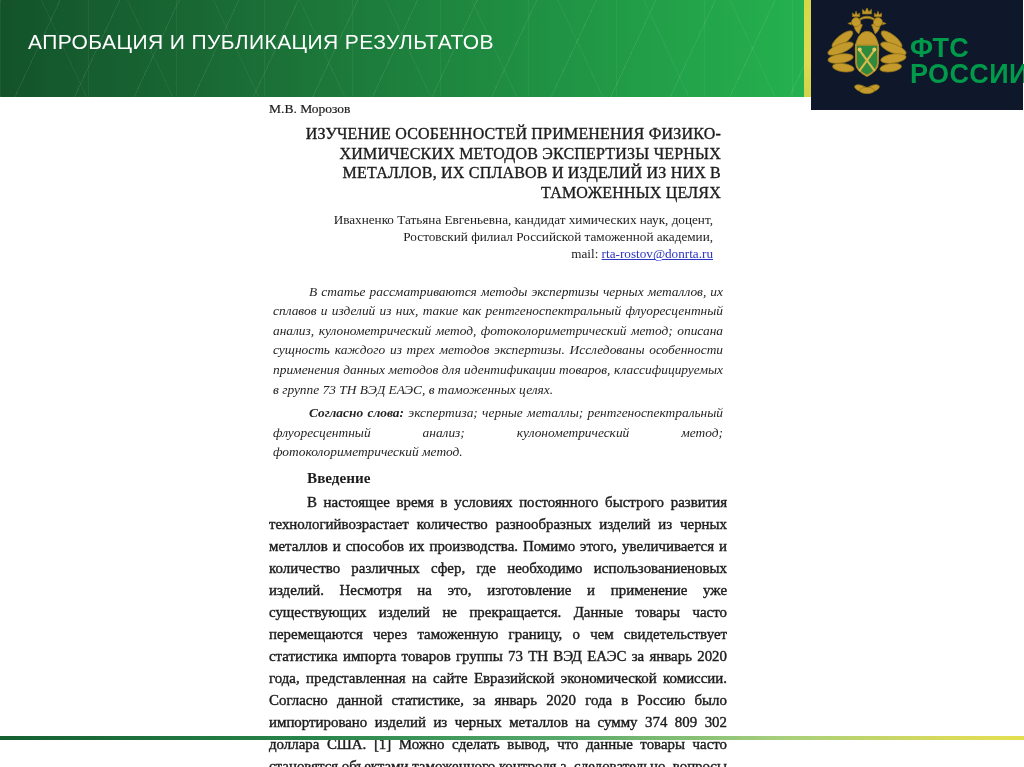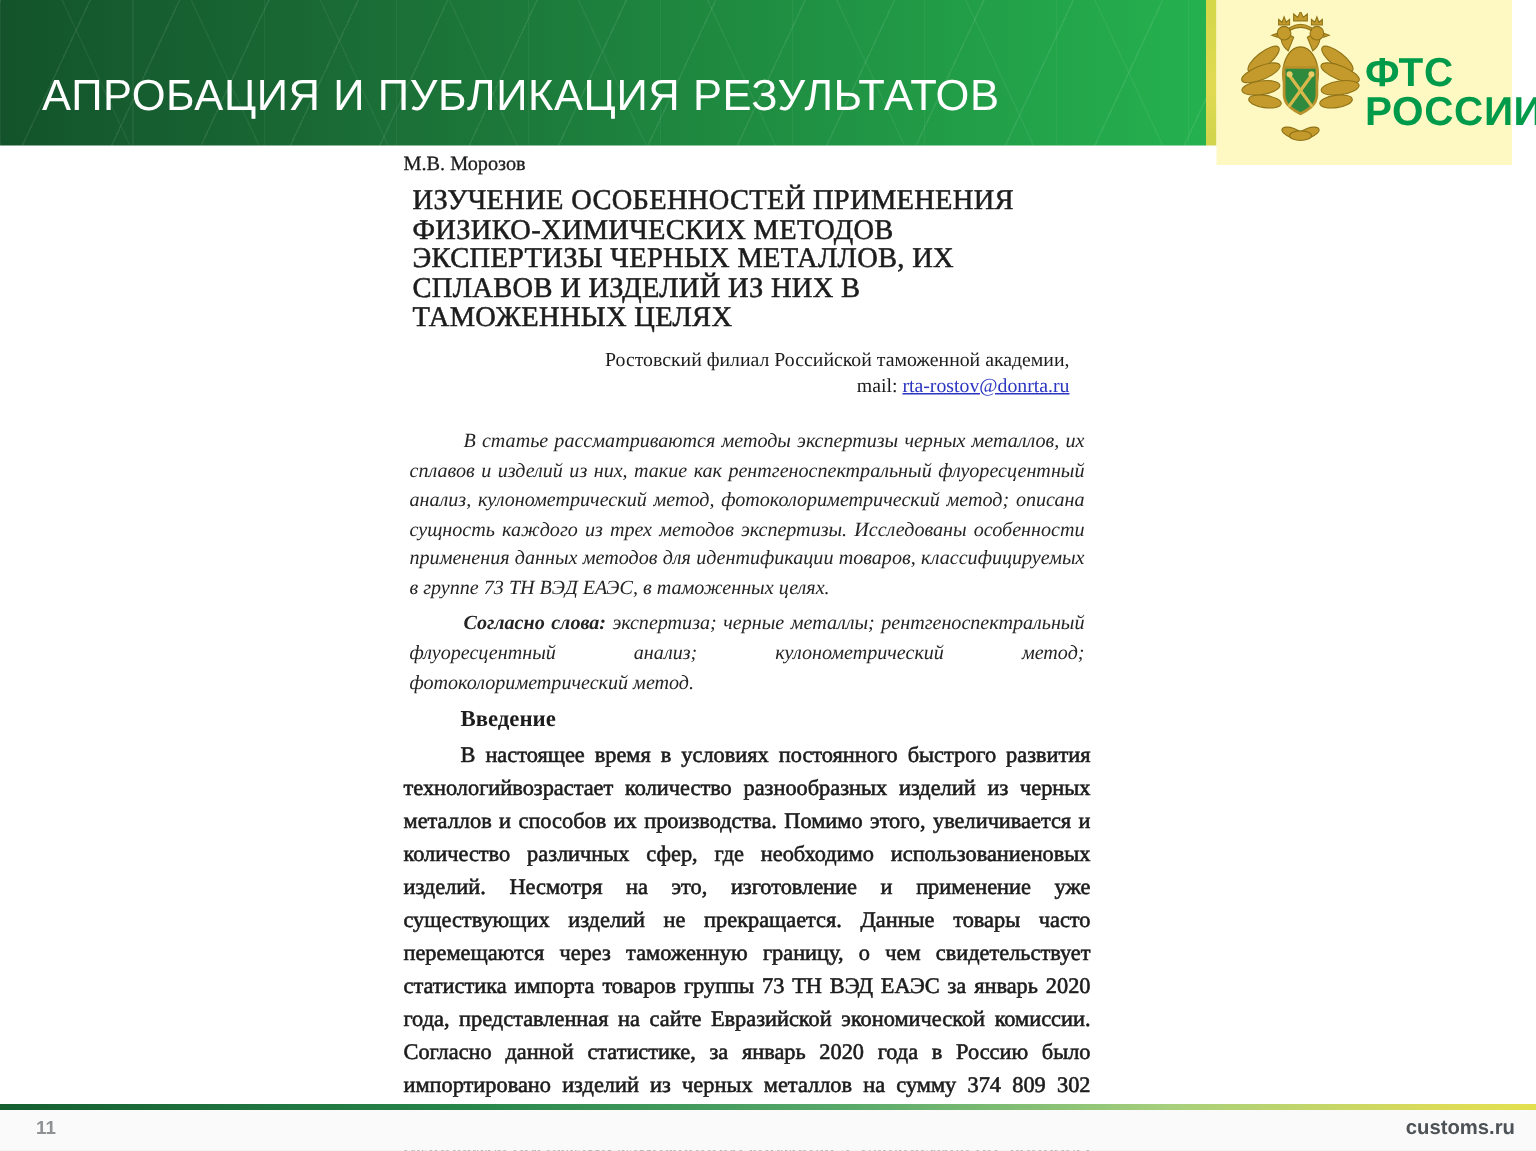--- a/index.html
+++ b/index.html
@@ -13,47 +13,47 @@
     background:linear-gradient(90deg,#13532b 0%,#1a6b35 28%,#1f8c41 62%,#25b14f 100%);
   }
   .header::after{
     content:"";position:absolute;inset:0;
     background-image:
       repeating-linear-gradient(115deg,rgba(255,255,255,0.08) 0 1px,transparent 1px 54px),
       repeating-linear-gradient(65deg,rgba(255,255,255,0.05) 0 1px,transparent 1px 78px),
       repeating-linear-gradient(90deg,rgba(255,255,255,0.05) 0 1px,transparent 1px 88px);
   }
   .header-title{
-    position:absolute;left:28px;top:48px;z-index:2;
-    font-family:"Liberation Sans",sans-serif;font-size:29px;font-weight:400;
+    position:absolute;left:28px;top:30px;z-index:2;
+    font-family:"Liberation Sans",sans-serif;font-size:21px;font-weight:400;
     color:#ffffff;letter-spacing:0.4px;white-space:nowrap;
   }
   .header-accent{
     position:absolute;left:804px;top:0;width:7px;height:97px;
     background:linear-gradient(180deg,#d3d848 0%,#e0da52 60%,#cfd44a 100%);
   }
   
-  .logo{position:absolute;left:811px;top:0;width:197px;height:110px;background:#fef9c3;}
+  .logo{position:absolute;left:811px;top:0;width:212px;height:110px;background:#0f172a;}
   .eagle{position:absolute;left:15px;top:8px;width:82px;height:92px;}
   .logo-text{
     position:absolute;left:99px;top:35px;
     font-family:"Liberation Sans",sans-serif;font-weight:bold;
     font-size:27px;line-height:26px;color:#009b4a;letter-spacing:0.4px;
   }
   
   .document{
     position:absolute;left:269px;top:101px;width:458px;
     color:#1c1c1c;
   }
   .doc-author-top{
     text-align:left;font-size:13.5px;padding-right:8px;margin:0 0 7px 0;
     -webkit-text-stroke:0.2px;
   }
   .doc-title{
-    text-align:left;font-size:19px;line-height:19.5px;margin:0 6px 9px 6px;
+    text-align:right;font-size:16px;line-height:19.5px;margin:0 6px 9px 6px;
     -webkit-text-stroke:0.35px;letter-spacing:0.2px;
   }
   .doc-affil{
     text-align:right;font-size:13.2px;line-height:17.2px;
     padding-right:14px;margin:0 0 19px 0;
   }
   .doc-affil a{color:#2b35c0;text-decoration:underline;}
   .doc-abstract,.doc-keywords{
     font-style:italic;font-size:13.4px;line-height:19.6px;
     text-align:justify;text-indent:36px;margin:4px;color:#242424;
@@ -138,28 +138,25 @@
     <div class="logo-text">
       <div>ФТС</div>
       <div>РОССИИ</div>
     </div>
   </div>
 
   <div class="document">
     <p class="doc-author-top">М.В. Морозов</p>
     <p class="doc-title">ИЗУЧЕНИЕ ОСОБЕННОСТЕЙ ПРИМЕНЕНИЯ ФИЗИКО-ХИМИЧЕСКИХ МЕТОДОВ  ЭКСПЕРТИЗЫ ЧЕРНЫХ МЕТАЛЛОВ, ИХ СПЛАВОВ И ИЗДЕЛИЙ ИЗ НИХ В ТАМОЖЕННЫХ ЦЕЛЯХ</p>
     <div class="doc-affil">
+      <div>Ивахненко Татьяна Евгеньевна, кандидат химических наук, доцент,</div>
       <div>Ростовский филиал Российской таможенной академии,</div>
       <div><span>mail: </span><a href="#">rta-rostov@donrta.ru</a></div>
     </div>
     <p class="doc-abstract">В статье рассматриваются методы экспертизы черных металлов, их сплавов и изделий из них, такие как рентгеноспектральный флуоресцентный анализ, кулонометрический метод, фотоколориметрический метод; описана сущность каждого из трех методов экспертизы. Исследованы особенности применения данных методов для идентификации товаров, классифицируемых в группе 73 ТН ВЭД ЕАЭС, в таможенных целях.</p>
     <p class="doc-keywords"><b>Согласно слова:</b><span> экспертиза; черные металлы; рентгеноспектральный флуоресцентный анализ; кулонометрический метод; фотоколориметрический метод.</span></p>
     <p class="doc-heading">Введение</p>
     <p class="doc-paragraph">В настоящее время в условиях постоянного быстрого развития технологийвозрастает количество разнообразных изделий из черных металлов и способов их производства. Помимо этого, увеличивается и количество различных сфер, где необходимо использованиеновых изделий. Несмотря на это, изготовление и применение уже существующих изделий не прекращается. Данные товары часто перемещаются через таможенную границу, о чем свидетельствует статистика импорта товаров группы 73 ТН ВЭД ЕАЭС за январь 2020 года, представленная на сайте Евразийской экономической комиссии. Согласно данной статистике, за январь 2020 года в Россию было импортировано изделий из черных металлов на сумму 374 809 302 доллара США. [1] Можно сделать вывод, что данные товары часто становятся объектами таможенного контроля а, следовательно, вопросы их идентификации очень актуальны для целей таможенного регулирования. К особенностям проведения идентификации товаров, классифицируемых в группе 73 ТН ВЭД ЕАЭС, следует отнести необходимость применения современных физико-химических методов исследования.</p>
   </div>
 
   <div class="footer-line"></div>
-  <div class="footer">
-    <div class="page-number">11</div>
-    <div class="site-label">customs.ru</div>
-  </div>
 
 </div>
 
 </body></html>

